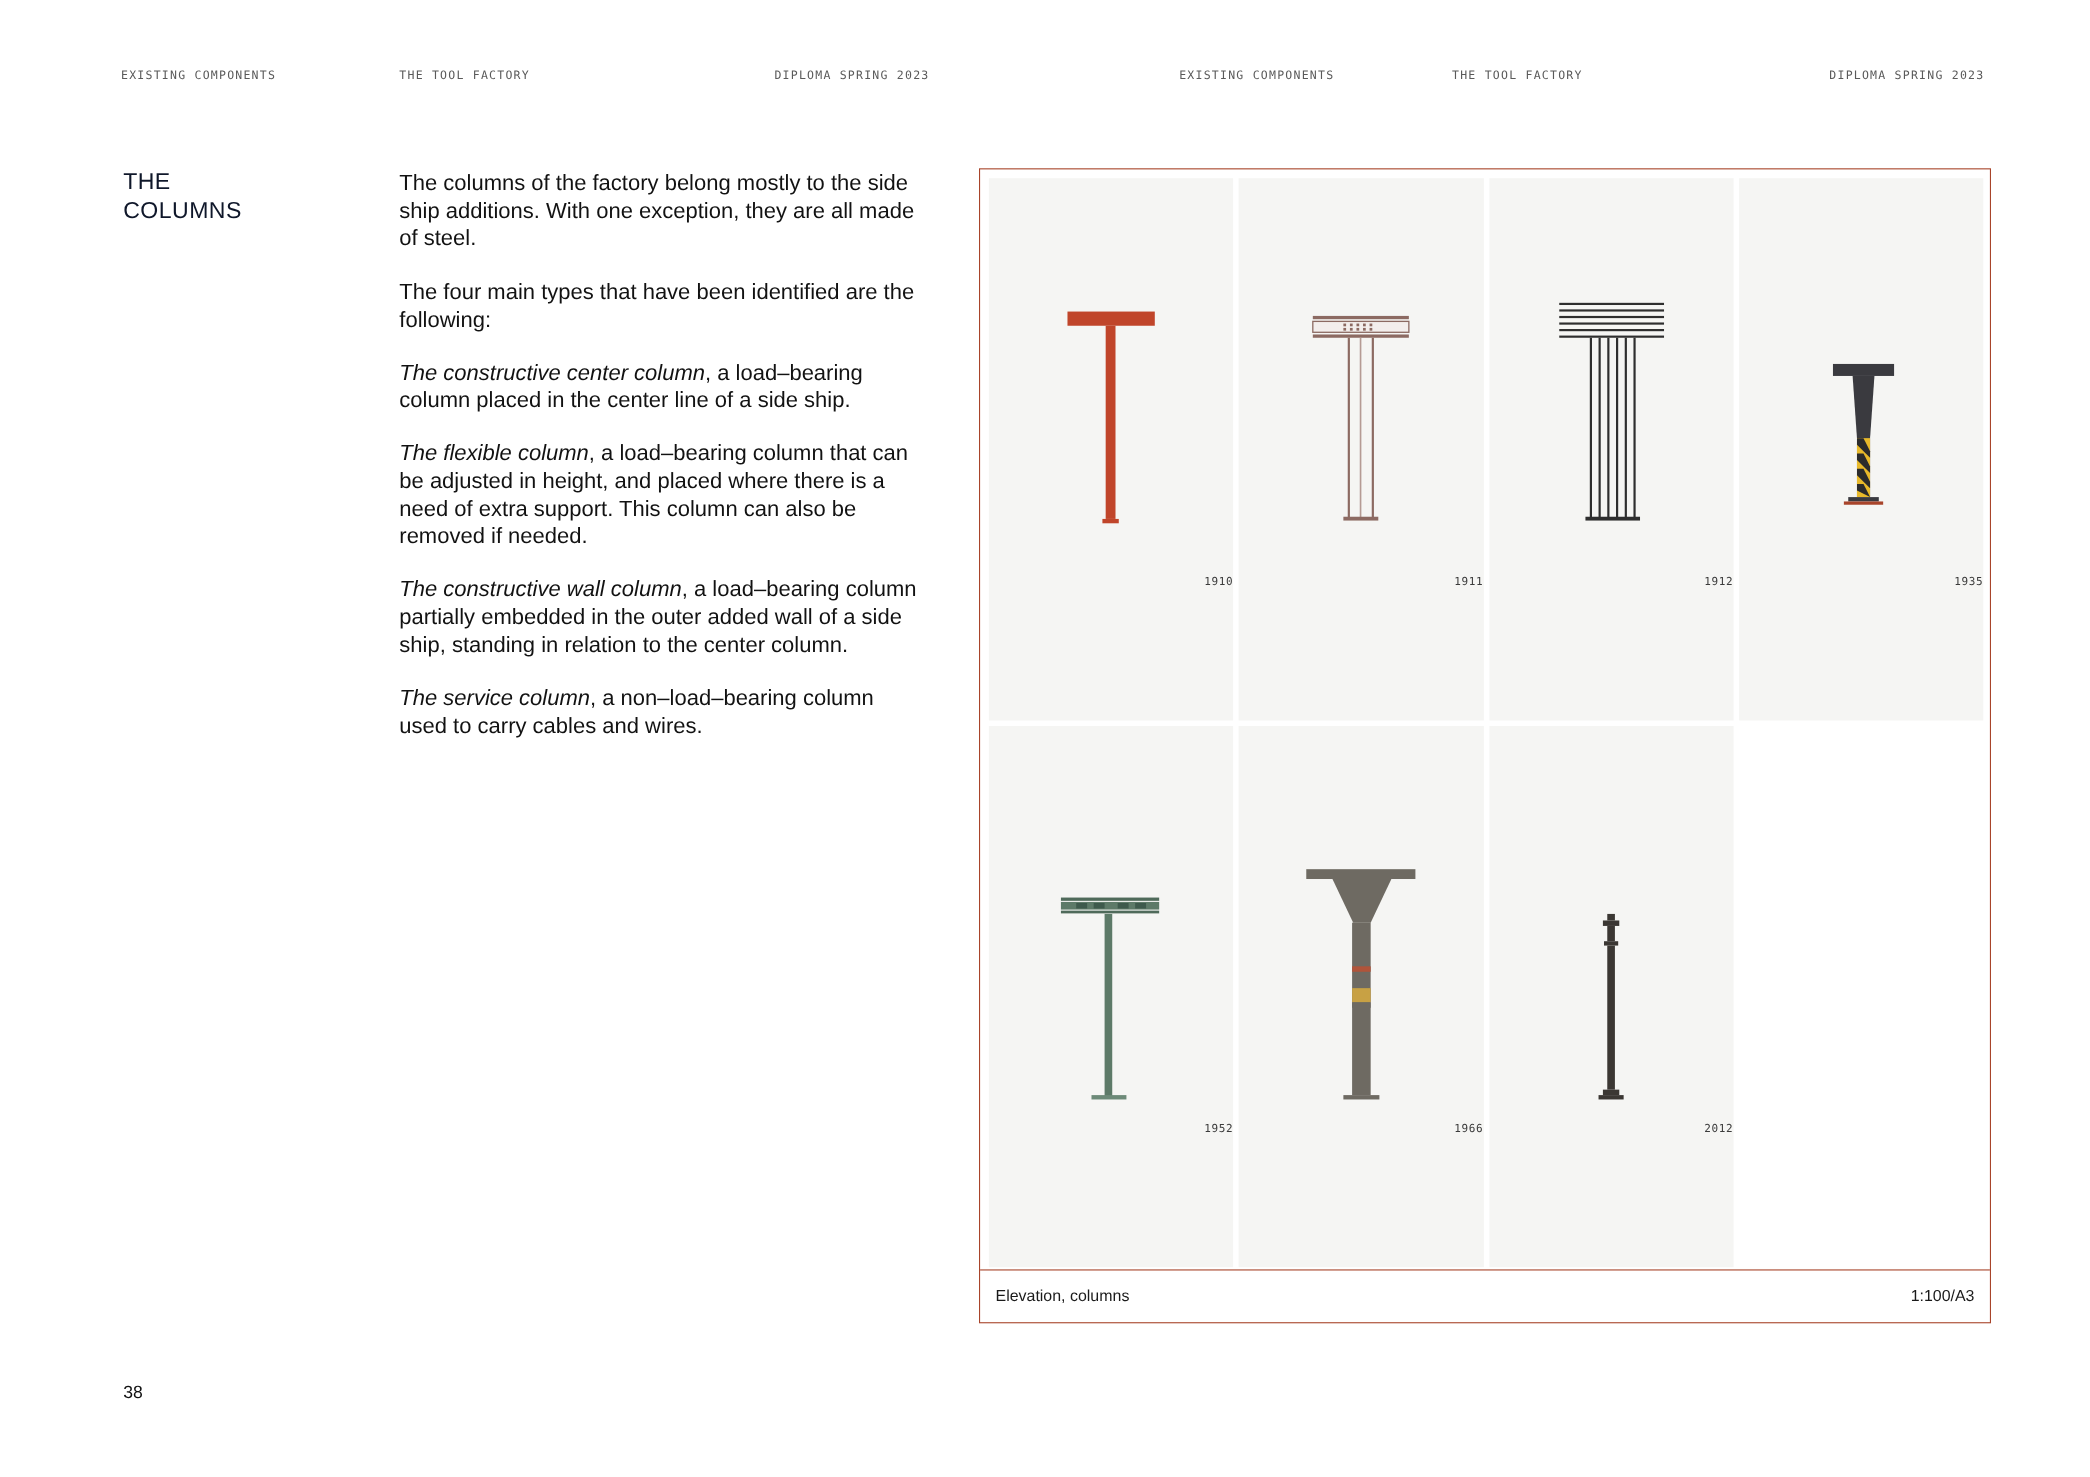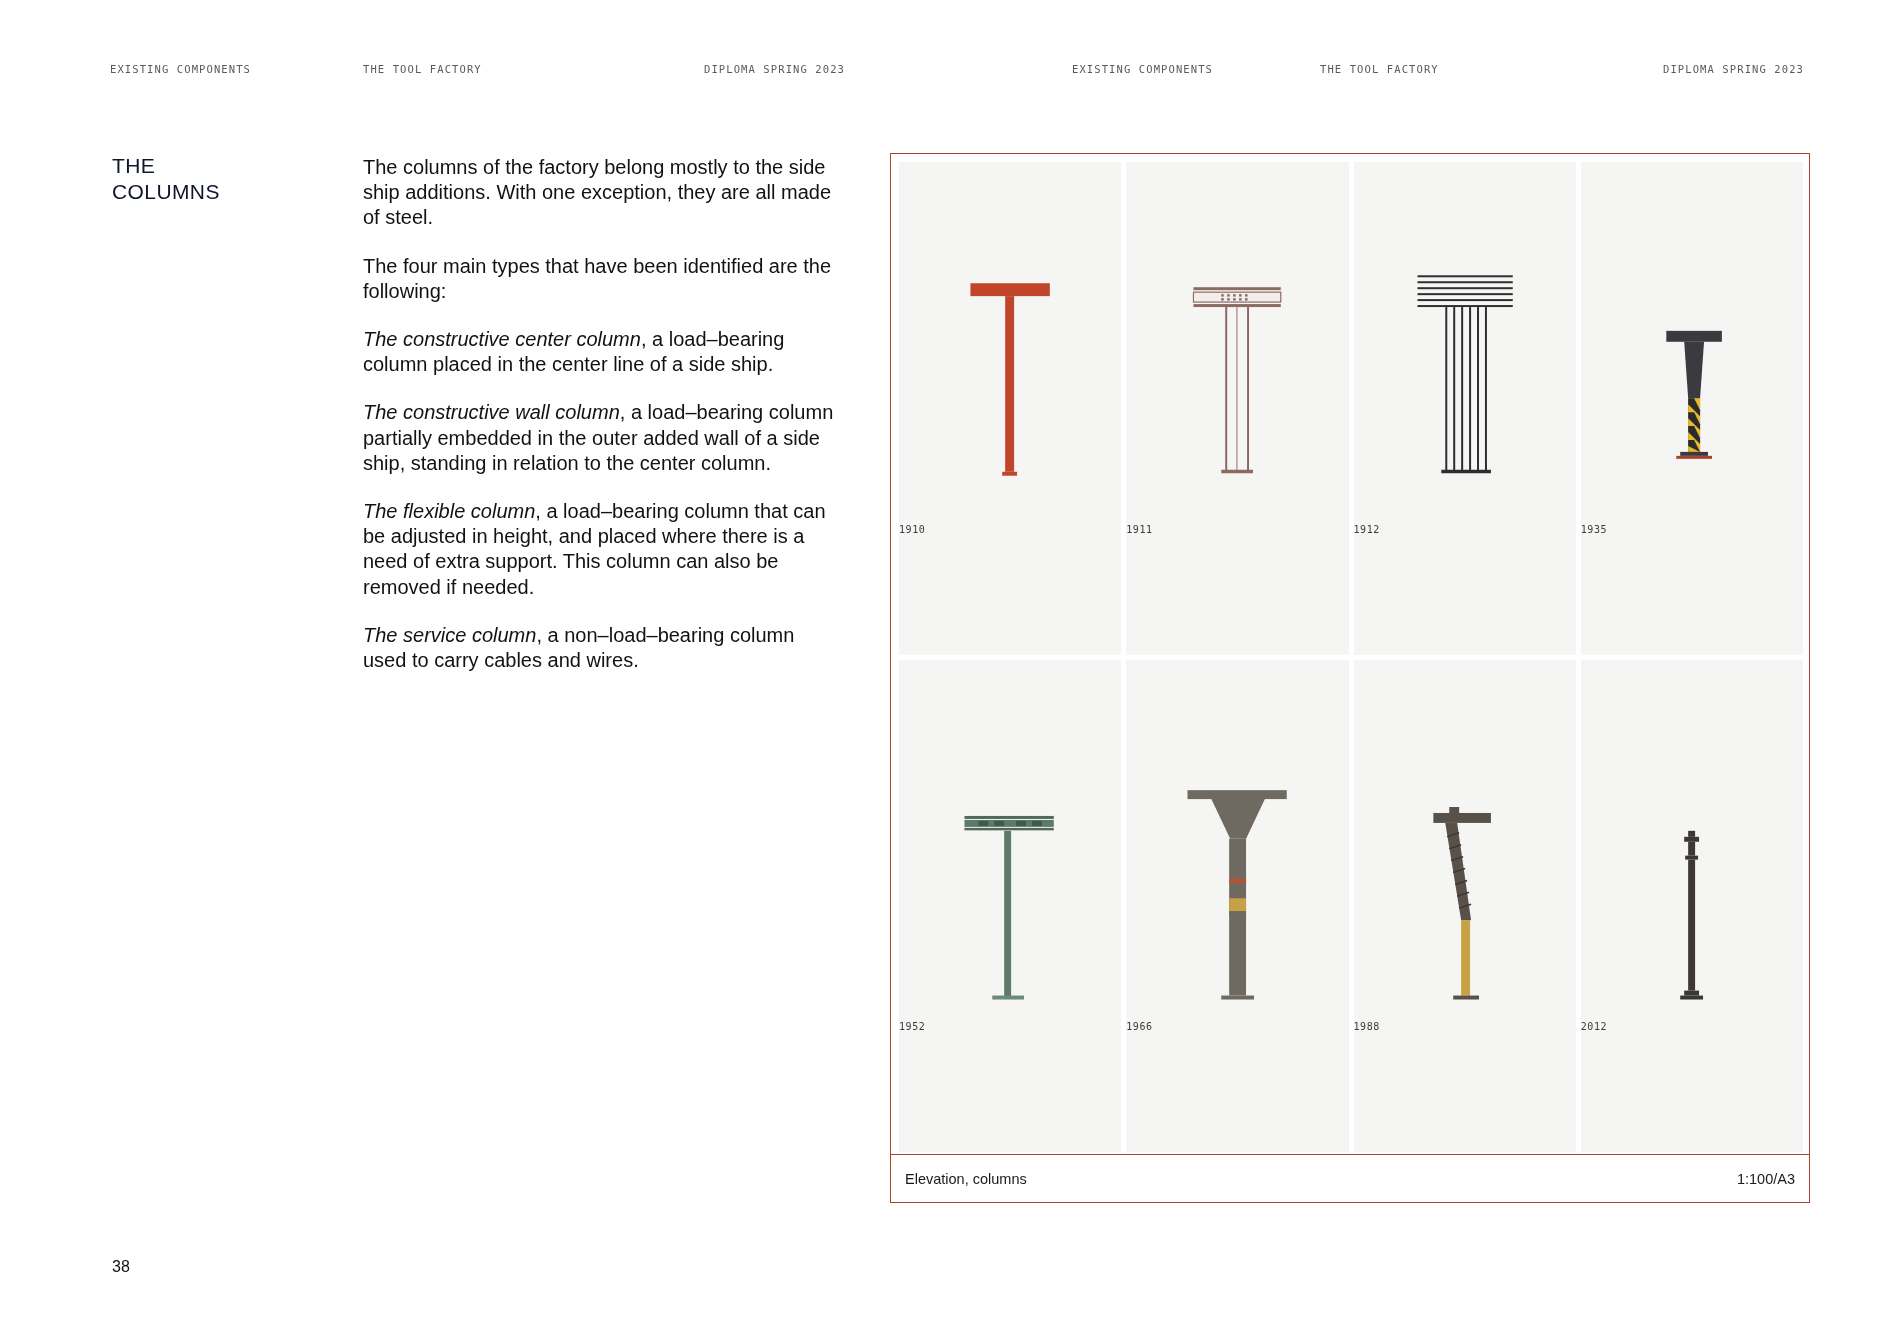--- a/index.html
+++ b/index.html
@@ -104,21 +104,21 @@
     left: 0;
     top: 0;
     width: 100%;
     height: 100%;
   }
   .cell .year {
     position: absolute;
     left: 0;
     right: 0;
     bottom: 120px;
-    text-align: left;
+    text-align: right;
     font-family: "DejaVu Sans Mono", monospace;
     font-size: 10px;
     letter-spacing: 0.6px;
     color: #3b3b3b;
   }
   .cell.bottom .year {
     bottom: 120px;
   }
 
   .plate-caption {
@@ -165,23 +165,23 @@
     <div>THE</div>
     <div>COLUMNS</div>
   </div>
 
   <div class="body-col">
     <p>The columns of the factory belong mostly to the side ship additions. With one exception, they are all made of steel.</p>
     <p>The four main types that have been identified are the following:</p>
 
     <p><em>The constructive center column</em><span>, a load–bearing column placed in the center line of a side ship.</span></p>
 
+    <p><em>The flexible column</em><span>, a load–bearing column that can be adjusted in height, and placed where there is a need of extra support. This column can also be removed if needed.</span></p>
+
     <p><em>The constructive wall column</em><span>, a load–bearing column partially embedded in the outer added wall of a side ship, standing in relation to the center column.</span></p>
-
-    <p><em>The flexible column</em><span>, a load–bearing column that can be adjusted in height, and placed where there is a need of extra support. This column can also be removed if needed.</span></p>
 
     <p><em>The service column</em><span>, a non–load–bearing column used to carry cables and wires.</span></p>
   </div>
 
   <div class="plate">
     <div class="plate-grid">
 
       <div class="cell">
         <svg class="drawing" viewBox="0 0 224 492" preserveAspectRatio="xMidYMid meet">
           <rect x="72" y="120" width="80" height="13" fill="#c0452a"></rect>
@@ -280,39 +280,20 @@
           <polygon points="86,138 140,138 121,178 105,178" fill="#6e6a62"></polygon>
           <rect x="104" y="178" width="17" height="78" fill="#6e6a62"></rect>
           <rect x="104" y="218" width="17" height="5" fill="#b0543a"></rect>
           <rect x="104" y="238" width="17" height="13" fill="#c8a144"></rect>
           <rect x="104" y="251" width="17" height="85" fill="#6e6a62"></rect>
           <rect x="96" y="336" width="33" height="4" fill="#6e6a62"></rect>
         </svg>
         <div class="year">1966</div>
       </div>
 
-      <div class="cell bottom">
-        <svg class="drawing" viewBox="0 0 224 492" preserveAspectRatio="xMidYMid meet">
-          <rect x="80" y="152" width="58" height="10" fill="#57514a"></rect>
-          <rect x="96" y="146" width="10" height="7" fill="#57514a"></rect>
-          <path d="M92 162 L104 162 L118 260 L108 260 Z" fill="#57514a"></path>
-          <g stroke="#3e3933" stroke-width="1.6">
-            <line x1="94" y1="176" x2="106" y2="172"></line>
-            <line x1="96" y1="188" x2="108" y2="184"></line>
-            <line x1="98" y1="200" x2="110" y2="196"></line>
-            <line x1="100" y1="212" x2="112" y2="208"></line>
-            <line x1="102" y1="224" x2="114" y2="220"></line>
-            <line x1="104" y1="236" x2="116" y2="232"></line>
-            <line x1="106" y1="248" x2="118" y2="244"></line>
-          </g>
-          <rect x="108" y="260" width="9" height="76" fill="#c8a144"></rect>
-          <rect x="100" y="336" width="26" height="4" fill="#57514a"></rect>
-        </svg>
-        <div class="year">1988</div>
-      </div>
 
       <div class="cell bottom">
         <svg class="drawing" viewBox="0 0 224 492" preserveAspectRatio="xMidYMid meet">
           <rect x="108" y="170" width="7" height="6" fill="#3b3733"></rect>
           <rect x="104" y="176" width="15" height="5" fill="#3b3733"></rect>
           <rect x="108" y="181" width="7" height="14" fill="#3b3733"></rect>
           <rect x="105" y="195" width="13" height="4" fill="#3b3733"></rect>
           <rect x="108" y="199" width="7" height="132" fill="#3b3733"></rect>
           <rect x="104" y="331" width="15" height="5" fill="#3b3733"></rect>
           <rect x="100" y="336" width="23" height="4" fill="#3b3733"></rect>

